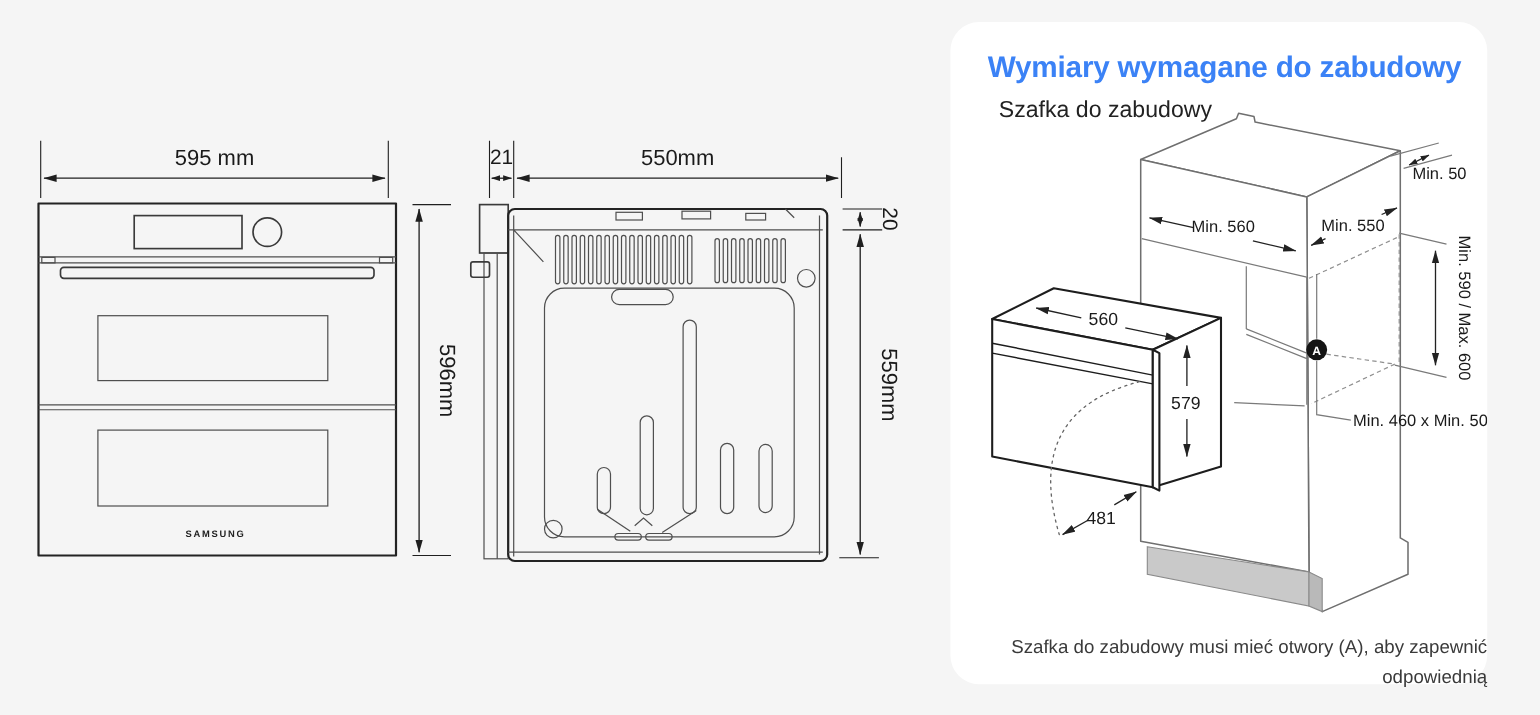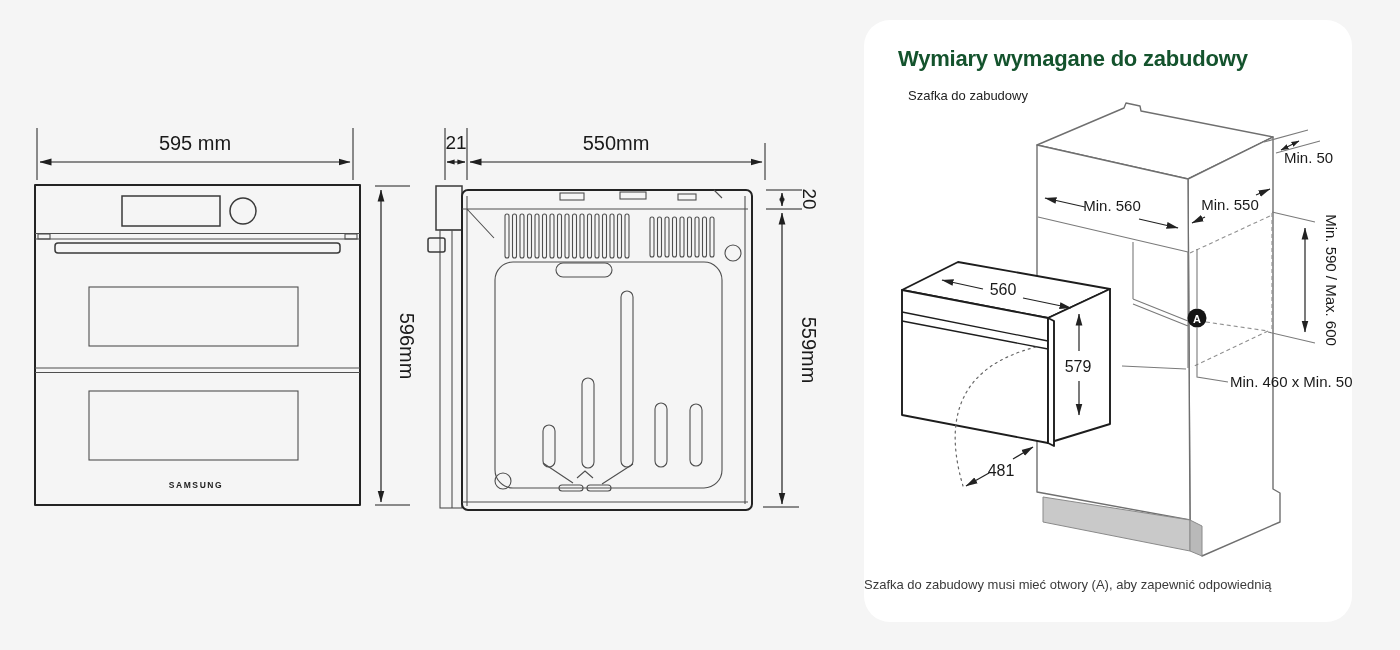--- a/index.html
+++ b/index.html
@@ -11,23 +11,23 @@
   .mid{fill:none;stroke:#3a3a3a;stroke-width:1.5;}
   .thin{fill:none;stroke:#4f4f4f;stroke-width:1.1;}
   .ext{fill:none;stroke:#1f1f1f;stroke-width:1;}
   .dimline{fill:none;stroke:#1f1f1f;stroke-width:1.2;}
   text{font-family:"Liberation Sans",sans-serif;fill:#1a1a1a;}
   .dimtext{font-size:20px;text-anchor:middle;}
   .dimtext-sm{font-size:19px;text-anchor:middle;}
   .brand{font-size:8.5px;font-weight:bold;letter-spacing:1.6px;text-anchor:middle;fill:#222;}
   
   .card{position:absolute;left:864px;top:20px;width:488px;height:602px;background:#ffffff;border-radius:26px;}
-  .card h1{position:absolute;left:34px;top:26px;margin:0;font-size:22px;font-weight:bold;color:#14532d;letter-spacing:-0.2px;z-index:2;}
-  .card h2{position:absolute;left:44px;top:68px;margin:0;font-size:13px;font-weight:normal;color:#222;z-index:2;}
-  .card .note{position:absolute;left:0;right:0;top:555px;margin:0;text-align:left;font-size:13px;line-height:1.6;color:#3a3a3a;z-index:2;}
+  .card h1{position:absolute;left:34px;top:26px;margin:0;font-size:27px;font-weight:bold;color:#3b82f6;letter-spacing:-0.2px;z-index:2;}
+  .card h2{position:absolute;left:44px;top:68px;margin:0;font-size:21px;font-weight:normal;color:#222;z-index:2;}
+  .card .note{position:absolute;left:0;right:0;top:555px;margin:0;text-align:right;font-size:17px;line-height:1.6;color:#3a3a3a;z-index:2;}
   .iso-svg{position:absolute;left:0;top:0;width:488px;height:602px;z-index:1;}
   
   .cab{fill:#ffffff;stroke:#6f6f6f;stroke-width:1.4;stroke-linejoin:round;}
   .cabline{fill:none;stroke:#7a7a7a;stroke-width:1.1;}
   .dash{fill:none;stroke:#909090;stroke-width:1.1;stroke-dasharray:4 3;}
   .plinth{stroke:#8a8a8a;stroke-width:1;}
   .oven{fill:#ffffff;stroke:#1d1d1d;stroke-width:1.9;stroke-linejoin:round;}
   .ovenline{fill:none;stroke:#1d1d1d;stroke-width:1.3;}
   .dimc{fill:none;stroke:#222;stroke-width:1.2;}
   .lbl{font-size:15px;}

